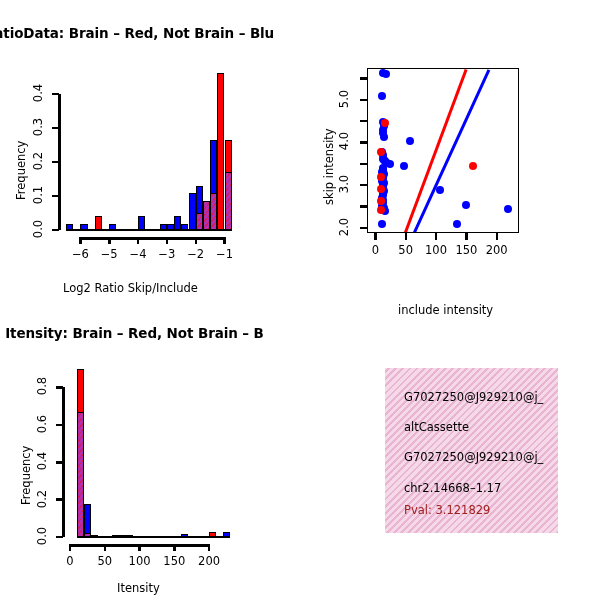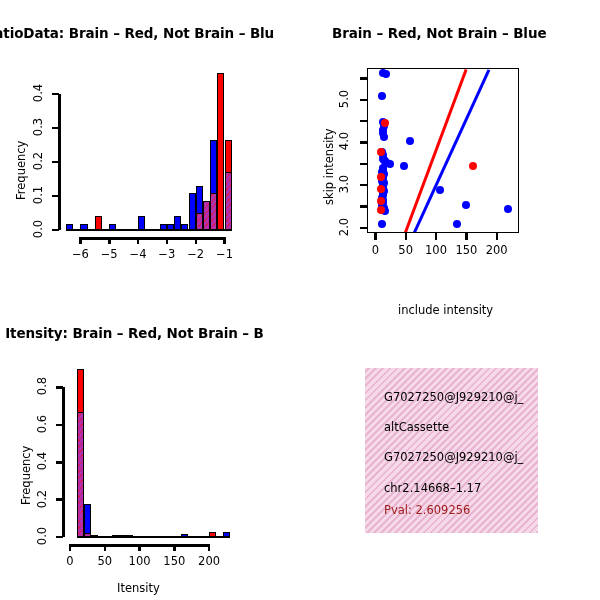--- a/index.html
+++ b/index.html
@@ -21,34 +21,36 @@
   .axisline{position:absolute;background:#000;}
   .bar{position:absolute;box-sizing:border-box;border:1px solid #000;}
   .pt{position:absolute;border-radius:50%;}
   .fitline{position:absolute;transform-origin:0 100%;}
   .boxframe{position:absolute;border:1.6px solid #000;box-sizing:border-box;}
   .infobox{
     position:absolute;box-sizing:border-box;
     background-color:#f6d9e8;
     background-image:repeating-linear-gradient(-45deg,
       rgba(221,150,190,.55) 0 2px, rgba(0,0,0,0) 2px 5px);
+    margin-left:20px;
   }
   .infoline{position:absolute;font-size:11.5px;color:#000;white-space:nowrap;}
   .infoline.pval{color:#a02020;}
   .clipwrap{position:absolute;overflow:hidden;}
 </style>
 </head>
 <body>
 
 <div class="panel" style="left:0;top:0;width:300px;height:300px;">
 
   <div class="ptitle" style="left:-16px;top:25px;">RatioData: Brain – Red, Not Brain – Blu</div>
 
   <div class="axlabel ylabel" style="left:14px;top:200px;">Frequency</div>
 
+  <div class="axlabel" style="left:63px;top:281px;">Log2 Ratio Skip/Include</div>
 
   <div id="p1plot" style="position:absolute;left:66px;top:70px;width:170px;height:160px;">
       <div class="bar" style="left:0.0px;top:153.9px;width:7.2px;height:6.1px;background:#0000ff;"></div>
       <div class="bar" style="left:14.4px;top:153.9px;width:7.2px;height:6.1px;background:#0000ff;"></div>
       <div class="bar" style="left:28.8px;top:153.9px;width:7.2px;height:6.1px;background:#0000ff;"></div>
       <div class="bar" style="left:43.2px;top:153.9px;width:7.2px;height:6.1px;background:#0000ff;"></div>
       <div class="bar" style="left:72.0px;top:146.4px;width:7.2px;height:13.6px;background:#0000ff;"></div>
       <div class="bar" style="left:93.6px;top:153.9px;width:7.2px;height:6.1px;background:#0000ff;"></div>
       <div class="bar" style="left:100.8px;top:153.9px;width:7.2px;height:6.1px;background:#0000ff;"></div>
       <div class="bar" style="left:108.1px;top:146.4px;width:7.2px;height:13.6px;background:#0000ff;"></div>
@@ -92,21 +94,20 @@
       <div class="ticklab" style="left:150.8px;top:247px;width:32px;text-align:center;">−3</div>
       <div class="tick" style="left:194.5px;top:237px;width:2.5px;height:7px;background:#000;"></div>
       <div class="ticklab" style="left:179.7px;top:247px;width:32px;text-align:center;">−2</div>
       <div class="tick" style="left:223.3px;top:237px;width:2.5px;height:7px;background:#000;"></div>
       <div class="ticklab" style="left:208.5px;top:247px;width:32px;text-align:center;">−1</div>
     </div>
 </div>
 
 <div class="panel" style="left:300px;top:0;width:300px;height:300px;">
 
-  <div class="ptitle" style="left:32px;top:25px;">Brain – Red, Not Brain – Blue</div>
 
   <div class="axlabel ylabel" style="left:22px;top:205px;">skip intensity</div>
 
   <div class="axlabel" style="left:98px;top:303px;">include intensity</div>
 
   <div class="boxframe" style="left:67px;top:68px;width:152px;height:165px;"></div>
   <div class="clipwrap" id="p2plot" style="left:68px;top:69px;width:150px;height:163px;">
       <div class="fitline" style="left:36.4px;top:163.0px;width:173.9px;height:3px;background:#ff0000;transform-origin:0 0;transform:rotate(-69.57deg);"></div>
       <div class="fitline" style="left:44.9px;top:163.0px;width:179.3px;height:3px;background:#0000ff;transform-origin:0 0;transform:rotate(-65.38deg);"></div>
       <div class="pt" style="left:10.6px;top:0.3px;width:8px;height:8px;background:#0000ff;"></div>
@@ -235,15 +236,15 @@
       <div class="ticklab" style="left:193.1px;top:254px;width:32px;text-align:center;">200</div>
     </div>
 </div>
 
 <div class="panel" style="left:300px;top:300px;width:300px;height:300px;">
   <div class="infobox" style="left:65px;top:68px;width:173px;height:165px;">
     <div class="infoline" style="left:19px;top:22px;">G7027250@J929210@j_</div>
     <div class="infoline" style="left:19px;top:52px;">altCassette</div>
     <div class="infoline" style="left:19px;top:82px;">G7027250@J929210@j_</div>
     <div class="infoline" style="left:19px;top:113px;">chr2.14668–1.17</div>
-    <div class="infoline pval" style="left:19px;top:135px;">Pval: 2.609256</div>
+    <div class="infoline pval" style="left:19px;top:135px;">Pval: 3.121829</div>
   </div>
 </div>
 
 </body></html>

